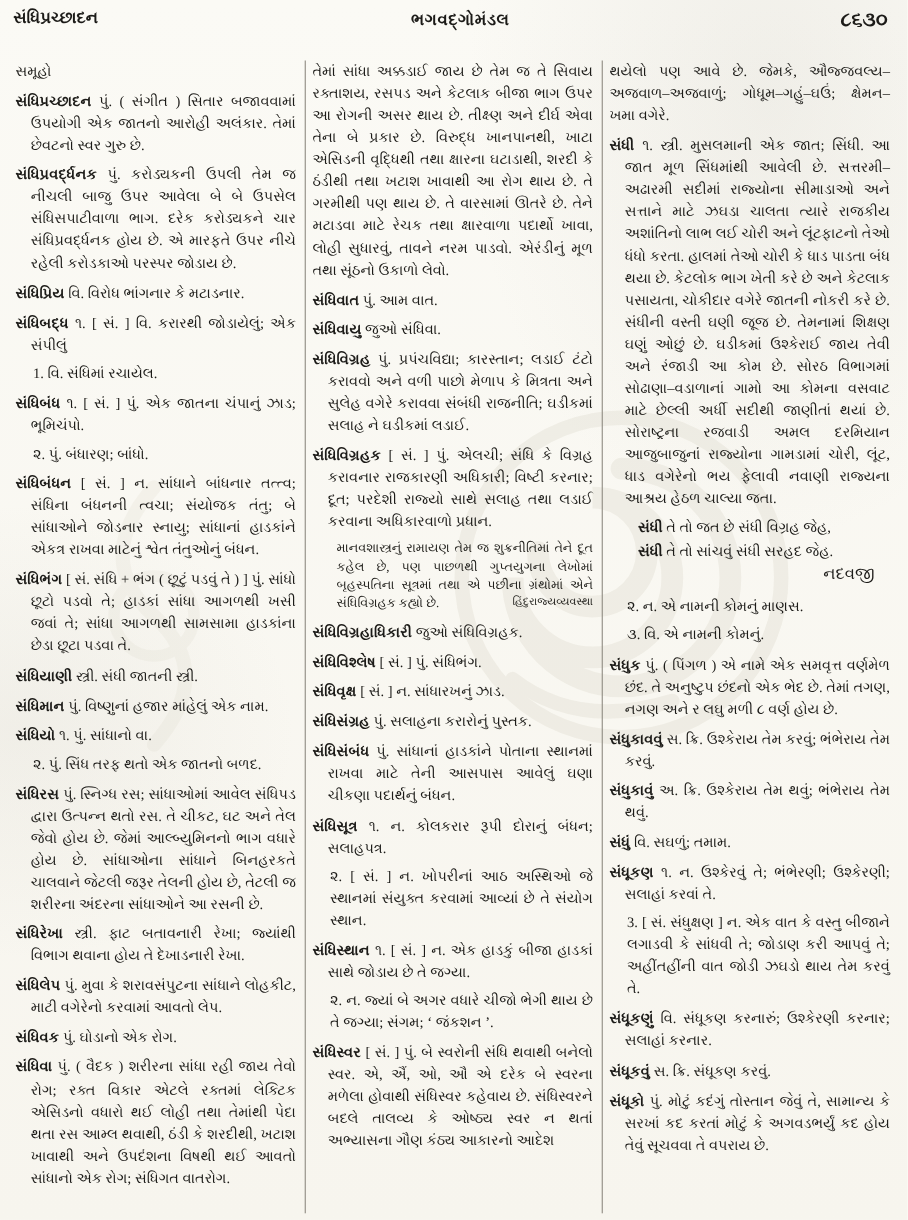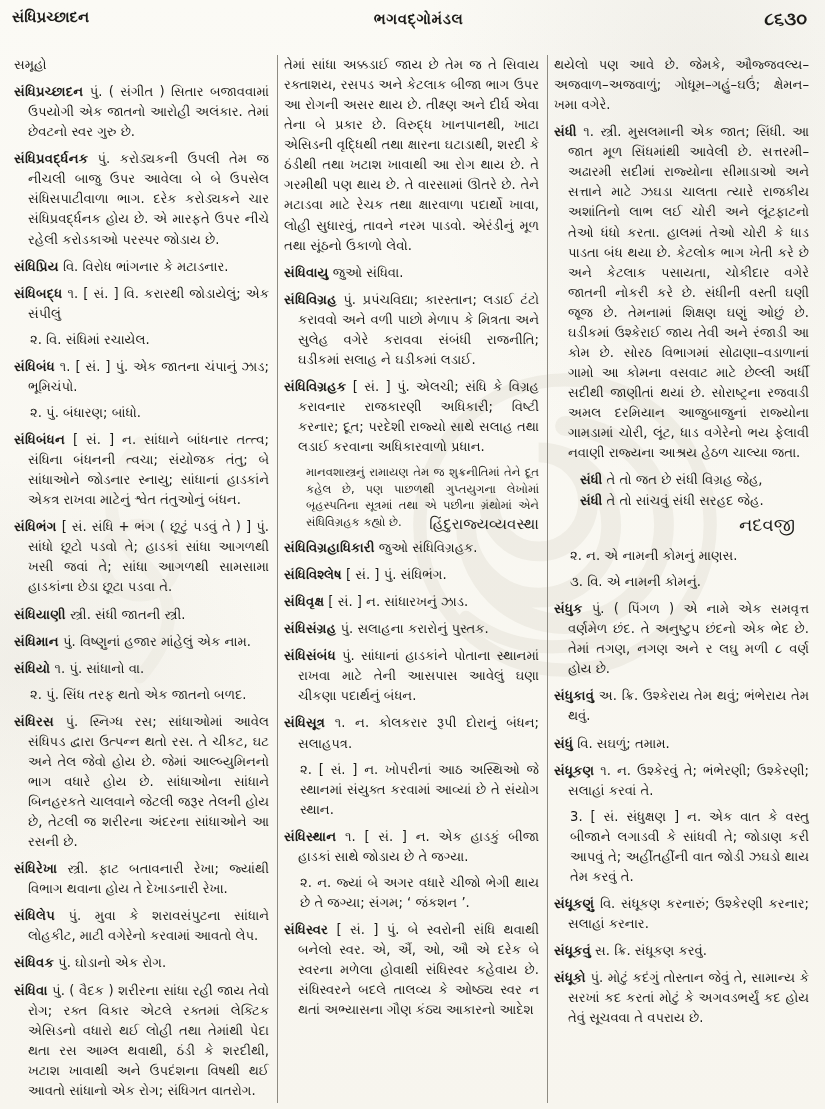--- a/index.html
+++ b/index.html
@@ -8,20 +8,21 @@
     background:#fbfaf5;
     font-family:"DejaVu Sans","Liberation Sans",sans-serif;
     color:#1c1b18;
   }
   .page{
     position:absolute;inset:0;
     background:
       radial-gradient(ellipse at 85% 8%, rgba(190,186,175,.18), rgba(0,0,0,0) 28%),
       radial-gradient(ellipse at 2% 60%, rgba(190,186,175,.14), rgba(0,0,0,0) 22%),
       linear-gradient(#fbfaf5,#f7f5ee);
+    font-family: Liberation Serif, serif;
   }
   .header{
     position:absolute;top:8px;left:10px;right:10px;height:40px;
     font-weight:bold;font-size:15px;
   }
   .running-head{position:absolute;left:2px;top:0;}
   .book-title{position:absolute;left:12px;right:0;top:2px;text-align:center;letter-spacing:.5px;}
   .page-number{position:absolute;right:8px;top:0;font-size:18px;font-weight:bold;}
   .columns{
     position:absolute;top:55px;left:8px;right:8px;bottom:6px;
@@ -35,25 +36,25 @@
   .col + .col{border-left:1px solid #8e8b82;}
   p{margin:0 0 7px 0;}
   .entry{padding-left:14px;text-indent:-14px;}
   .hw{font-weight:bold;letter-spacing:.2px;}
   .cont{padding-left:0;}
   .sense{padding-left:16px;text-indent:0;margin-top:-1px;}
   .note{
     font-size:11.6px;line-height:1.42;margin:0 0 8px 0;
     padding-left:22px;text-align:justify;color:#23221e;
   }
-  .note .src{float:right;font-size:15px;padding-left:8px;}
+  .note .src{float:right;font-size:10px;padding-left:8px;}
   .verse{margin:2px 0 8px 0;padding-left:26px;line-height:1.55;}
   .verse .vline{white-space:nowrap;}
   .verse .vline b{font-weight:bold;}
-  .verse .vsrc{text-align:right;padding-right:14px;font-size:18px;}
+  .verse .vsrc{text-align:right;padding-right:14px;font-size:15px;}
   .watermark{
     position:absolute;left:400px;top:360px;width:330px;height:330px;
     opacity:.5;z-index:1;pointer-events:none;
   }
   .watermark2{
     position:absolute;left:60px;top:430px;width:160px;height:260px;
     opacity:.35;z-index:1;pointer-events:none;
   }
 </style>
 </head>
@@ -81,37 +82,38 @@
     <span class="page-number">૮૬૩૦</span>
   </div>
 
   <div class="columns" id="columns">
       <div class="col">
         <p class="cont">સમૂહો</p>
         <p class="entry"><b class="hw">સંધિપ્રચ્છાદન</b> પું. ( સંગીત ) સિતાર બજાવવામાં ઉપયોગી એક જાતનો આરોહી અલંકાર. તેમાં છેવટનો સ્વર ગુરુ છે.</p>
         <p class="entry"><b class="hw">સંધિપ્રવર્દ્ધનક</b> પું. કરોડ્યકની ઉપલી તેમ જ નીચલી બાજુ ઉપર આવેલા બે બે ઉપસેલ સંધિસપાટીવાળા ભાગ. દરેક કરોડ્યકને ચાર સંધિપ્રવર્દ્ધનક હોય છે. એ મારફતે ઉપર નીચે રહેલી કરોડકાઓ પરસ્પર જોડાય છે.</p>
         <p class="entry"><b class="hw">સંધિપ્રિય</b> વિ. વિરોધ ભાંગનાર કે મટાડનાર.</p>
         <p class="entry"><b class="hw">સંધિબદ્ધ</b> ૧. [ સં. ] વિ. કરારથી જોડાયેલું; એક સંપીલું</p>
-        <p class="sense">૨. વિ. સંધિમાં રચાયેલ.</p>
+        <p class="sense">1. વિ. સંધિમાં રચાયેલ.</p>
         <p class="entry"><b class="hw">સંધિબંધ</b> ૧. [ સં. ] પું. એક જાતના ચંપાનું ઝાડ; ભૂમિચંપો.</p>
         <p class="sense">૨. પું. બંધારણ; બાંધો.</p>
         <p class="entry"><b class="hw">સંધિબંધન</b> [ સં. ] ન. સાંધાને બાંધનાર તત્ત્વ; સંધિના બંધનની ત્વચા; સંયોજક તંતુ; બે સાંધાઓને જોડનાર સ્નાયુ; સાંધાનાં હાડકાંને એકત્ર રાખવા માટેનું શ્વેત તંતુઓનું બંધન.</p>
         <p class="entry"><b class="hw">સંધિભંગ</b> [ સં. સંધિ + ભંગ ( છૂટું પડવું તે ) ] પું. સાંધો છૂટો પડવો તે; હાડકાં સાંધા આગળથી ખસી જવાં તે; સાંધા આગળથી સામસામા હાડકાંના છેડા છૂટા પડવા તે.</p>
         <p class="entry"><b class="hw">સંધિયાણી</b> સ્ત્રી. સંધી જાતની સ્ત્રી.</p>
         <p class="entry"><b class="hw">સંધિમાન</b> પું. વિષ્ણુનાં હજાર માંહેલું એક નામ.</p>
         <p class="entry"><b class="hw">સંધિયો</b> ૧. પું. સાંધાનો વા.</p>
         <p class="sense">૨. પું. સિંધ તરફ થતો એક જાતનો બળદ.</p>
         <p class="entry"><b class="hw">સંધિરસ</b> પું. સ્નિગ્ધ રસ; સાંધાઓમાં આવેલ સંધિપડ દ્વારા ઉત્પન્ન થતો રસ. તે ચીકટ, ઘટ અને તેલ જેવો હોય છે. જેમાં આલ્બ્યુમિનનો ભાગ વધારે હોય છે. સાંધાઓના સાંધાને બિનહરકતે ચાલવાને જેટલી જરૂર તેલની હોય છે, તેટલી જ શરીરના અંદરના સાંધાઓને આ રસની છે.</p>
         <p class="entry"><b class="hw">સંધિરેખા</b> સ્ત્રી. ફાટ બતાવનારી રેખા; જ્યાંથી વિભાગ થવાના હોય તે દેખાડનારી રેખા.</p>
         <p class="entry"><b class="hw">સંધિલેપ</b> પું. મુવા કે શરાવસંપુટના સાંધાને લોહકીટ, માટી વગેરેનો કરવામાં આવતો લેપ.</p>
         <p class="entry"><b class="hw">સંધિવક</b> પું. ઘોડાનો એક રોગ.</p>
         <p class="entry"><b class="hw">સંધિવા</b> પું. ( વૈદક ) શરીરના સાંધા રહી જાય તેવો રોગ; રક્ત વિકાર એટલે રક્તમાં લેક્ટિક એસિડનો વધારો થઈ લોહી તથા તેમાંથી પેદા થતા રસ આમ્લ થવાથી, ઠંડી કે શરદીથી, ખટાશ ખાવાથી અને ઉપદંશના વિષથી થઈ આવતો સાંધાનો એક રોગ; સંધિગત વાતરોગ.</p>
       </div>
       <div class="col">
         <p class="cont">તેમાં સાંધા અક્કડાઈ જાય છે તેમ જ તે સિવાય રક્તાશય, રસપડ અને કેટલાક બીજા ભાગ ઉપર આ રોગની અસર થાય છે. તીક્ષ્ણ અને દીર્ઘ એવા તેના બે પ્રકાર છે. વિરુદ્ધ ખાનપાનથી, ખાટા એસિડની વૃદ્ધિથી તથા ક્ષારના ઘટાડાથી, શરદી કે ઠંડીથી તથા ખટાશ ખાવાથી આ રોગ થાય છે. તે ગરમીથી પણ થાય છે. તે વારસામાં ઊતરે છે. તેને મટાડવા માટે રેચક તથા ક્ષારવાળા પદાર્થો ખાવા, લોહી સુધારવું, તાવને નરમ પાડવો. એરંડીનું મૂળ તથા સૂંઠનો ઉકાળો લેવો.</p>
+        <p class="entry"><b class="hw">સંધિવાત</b> પું. આમ વાત.</p>
         <p class="entry"><b class="hw">સંધિવાયુ</b> જુઓ સંધિવા.</p>
         <p class="entry"><b class="hw">સંધિવિગ્રહ</b> પું. પ્રપંચવિદ્યા; કારસ્તાન; લડાઈ ટંટો કરાવવો અને વળી પાછો મેળાપ કે મિત્રતા અને સુલેહ વગેરે કરાવવા સંબંધી રાજનીતિ; ઘડીકમાં સલાહ ને ઘડીકમાં લડાઈ.</p>
         <p class="entry"><b class="hw">સંધિવિગ્રહક</b> [ સં. ] પું. એલચી; સંધિ કે વિગ્રહ કરાવનાર રાજકારણી અધિકારી; વિષ્ટી કરનાર; દૂત; પરદેશી રાજ્યો સાથે સલાહ તથા લડાઈ કરવાના અધિકારવાળો પ્રધાન.</p>
         <div class="note">માનવશાસ્ત્રનું રામાયણ તેમ જ શુક્રનીતિમાં તેને દૂત કહેલ છે, પણ પાછળથી ગુપ્તયુગના લેખોમાં બૃહસ્પતિના સૂત્રમાં તથા એ પછીના ગ્રંથોમાં એને સંધિવિગ્રહક કહ્યો છે. <span class="src">હિંદુરાજ્યવ્યવસ્થા</span></div>
         <p class="entry"><b class="hw">સંધિવિગ્રહાધિકારી</b> જુઓ સંધિવિગ્રહક.</p>
         <p class="entry"><b class="hw">સંધિવિશ્લેષ</b> [ સં. ] પું. સંધિભંગ.</p>
         <p class="entry"><b class="hw">સંધિવૃક્ષ</b> [ સં. ] ન. સાંધારખનું ઝાડ.</p>
         <p class="entry"><b class="hw">સંધિસંગ્રહ</b> પું. સલાહના કરારોનું પુસ્તક.</p>
         <p class="entry"><b class="hw">સંધિસંબંધ</b> પું. સાંધાનાં હાડકાંને પોતાના સ્થાનમાં રાખવા માટે તેની આસપાસ આવેલું ઘણા ચીકણા પદાર્થનું બંધન.</p>
         <p class="entry"><b class="hw">સંધિસૂત્ર</b> ૧. ન. કોલકરાર રૂપી દોરાનું બંધન; સલાહપત્ર.</p>
@@ -124,20 +126,21 @@
         <p class="cont">થયેલો પણ આવે છે. જેમકે, ઔજ્જવલ્ય–અજવાળ–અજવાળું; ગોધૂમ–ગહું–ઘઉં; ક્ષેમન–ખમા વગેરે.</p>
         <p class="entry"><b class="hw">સંધી</b> ૧. સ્ત્રી. મુસલમાની એક જાત; સિંધી. આ જાત મૂળ સિંધમાંથી આવેલી છે. સત્તરમી–અઢારમી સદીમાં રાજ્યોના સીમાડાઓ અને સત્તાને માટે ઝઘડા ચાલતા ત્યારે રાજકીય અશાંતિનો લાભ લઈ ચોરી અને લૂંટફાટનો તેઓ ધંધો કરતા. હાલમાં તેઓ ચોરી કે ધાડ પાડતા બંધ થયા છે. કેટલોક ભાગ ખેતી કરે છે અને કેટલાક પસાયતા, ચોકીદાર વગેરે જાતની નોકરી કરે છે. સંધીની વસ્તી ઘણી જૂજ છે. તેમનામાં શિક્ષણ ઘણું ઓછું છે. ઘડીકમાં ઉશ્કેરાઈ જાય તેવી અને રંજાડી આ કોમ છે. સોરઠ વિભાગમાં સોઢાણા–વડાળાનાં ગામો આ કોમના વસવાટ માટે છેલ્લી અર્ધી સદીથી જાણીતાં થયાં છે. સોરાષ્ટ્રના રજવાડી અમલ દરમિયાન આજુબાજુનાં રાજ્યોના ગામડામાં ચોરી, લૂંટ, ધાડ વગેરેનો ભય ફેલાવી નવાણી રાજ્યના આશ્રય હેઠળ ચાલ્યા જતા.</p>
         <div class="verse">
           <div class="vline"><b>સંધી</b> તે તો જત છે સંધી વિગ્રહ જેહ,</div>
           <div class="vline"><b>સંધી</b> તે તો સાંચવું સંધી સરહદ જેહ.</div>
           <div class="vsrc">નદવજી</div>
         </div>
         <p class="sense">૨. ન. એ નામની કોમનું માણસ.</p>
         <p class="sense">૩. વિ. એ નામની કોમનું.</p>
         <p class="entry"><b class="hw">સંધુક</b> પું. ( પિંગળ ) એ નામે એક સમવૃત્ત વર્ણમેળ છંદ. તે અનુષ્ટુપ છંદનો એક ભેદ છે. તેમાં તગણ, નગણ અને ર લઘુ મળી ૮ વર્ણ હોય છે.</p>
+        <p class="entry"><b class="hw">સંધુકાવવું</b> સ. ક્રિ. ઉશ્કેરાય તેમ કરવું; ભંભેરાય તેમ કરવું.</p>
         <p class="entry"><b class="hw">સંધુકાવું</b> અ. ક્રિ. ઉશ્કેરાય તેમ થવું; ભંભેરાય તેમ થવું.</p>
         <p class="entry"><b class="hw">સંધું</b> વિ. સઘળું; તમામ.</p>
         <p class="entry"><b class="hw">સંધૂકણ</b> ૧. ન. ઉશ્કેરવું તે; ભંભેરણી; ઉશ્કેરણી; સલાહાં કરવાં તે.</p>
         <p class="sense">3. [ સં. સંધુક્ષણ ] ન. એક વાત કે વસ્તુ બીજાને લગાડવી કે સાંધવી તે; જોડાણ કરી આપવું તે; અહીંતહીંની વાત જોડી ઝઘડો થાય તેમ કરવું તે.</p>
         <p class="entry"><b class="hw">સંધૂકણું</b> વિ. સંધૂકણ કરનારું; ઉશ્કેરણી કરનાર; સલાહાં કરનાર.</p>
         <p class="entry"><b class="hw">સંધૂકવું</b> સ. ક્રિ. સંધૂકણ કરવું.</p>
         <p class="entry"><b class="hw">સંધૂકો</b> પું. મોટું કદંગું તોસ્તાન જેવું તે, સામાન્ય કે સરખાં કદ કરતાં મોટું કે અગવડભર્યું કદ હોય તેવું સૂચવવા તે વપરાય છે.</p>
       </div>
     </div>
 </div>

